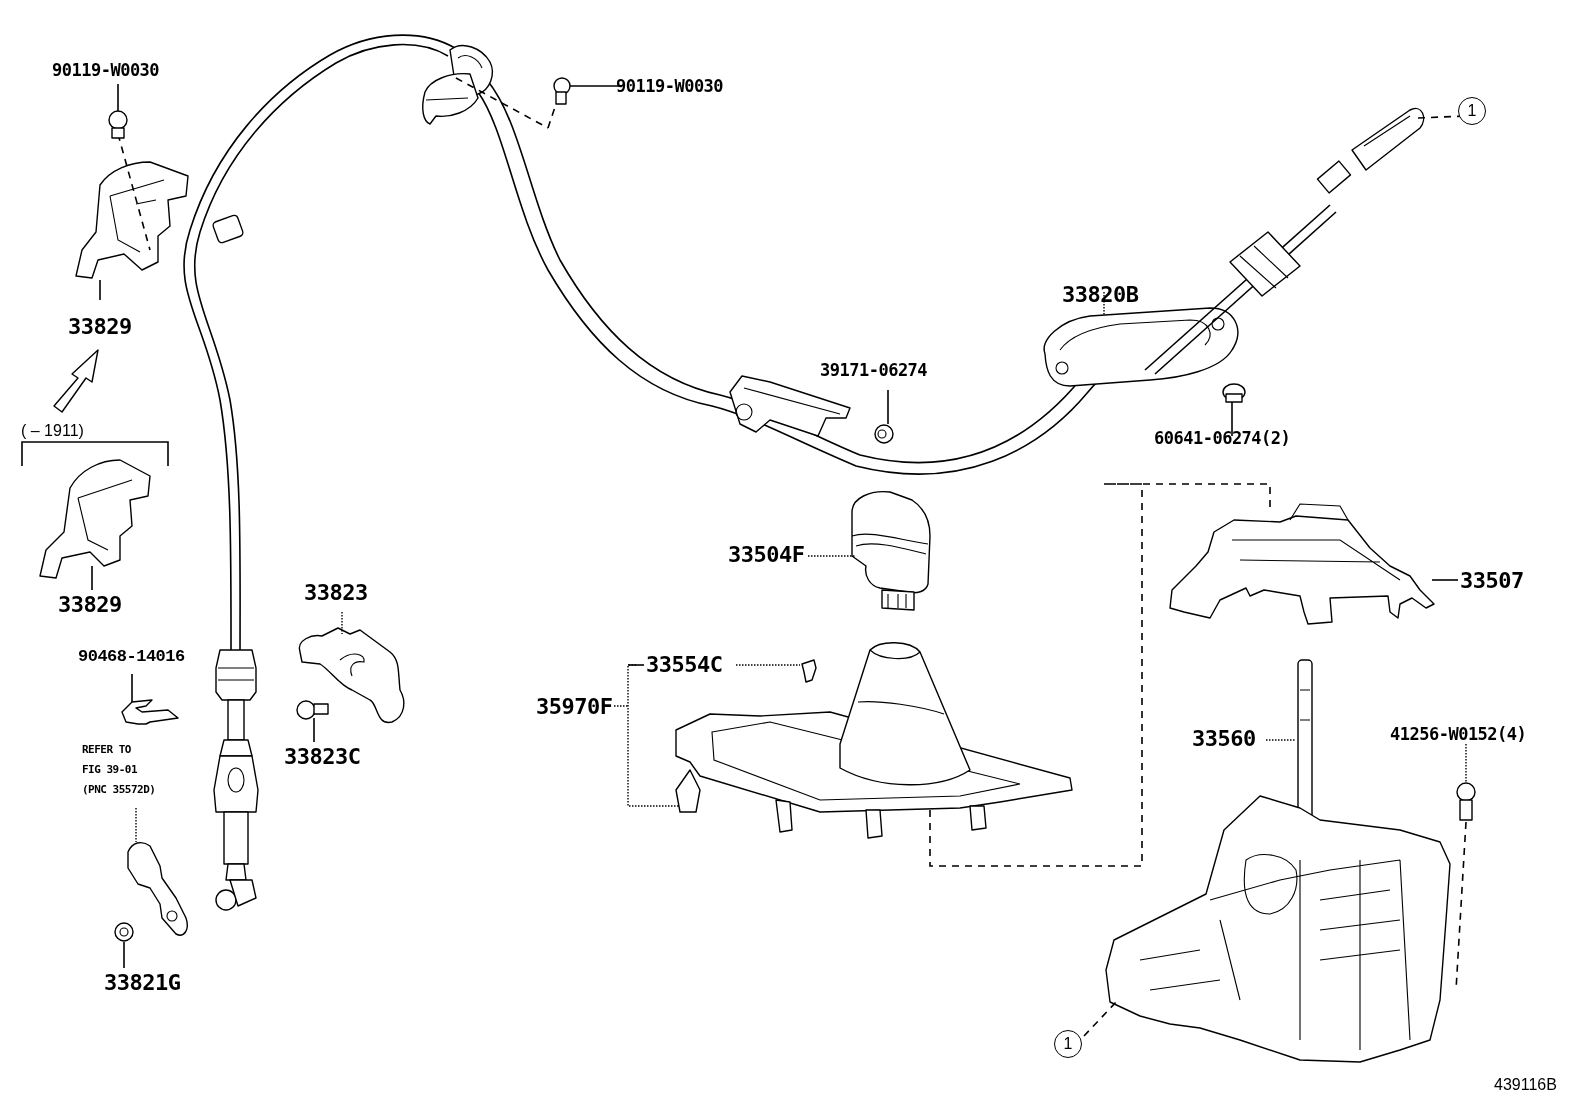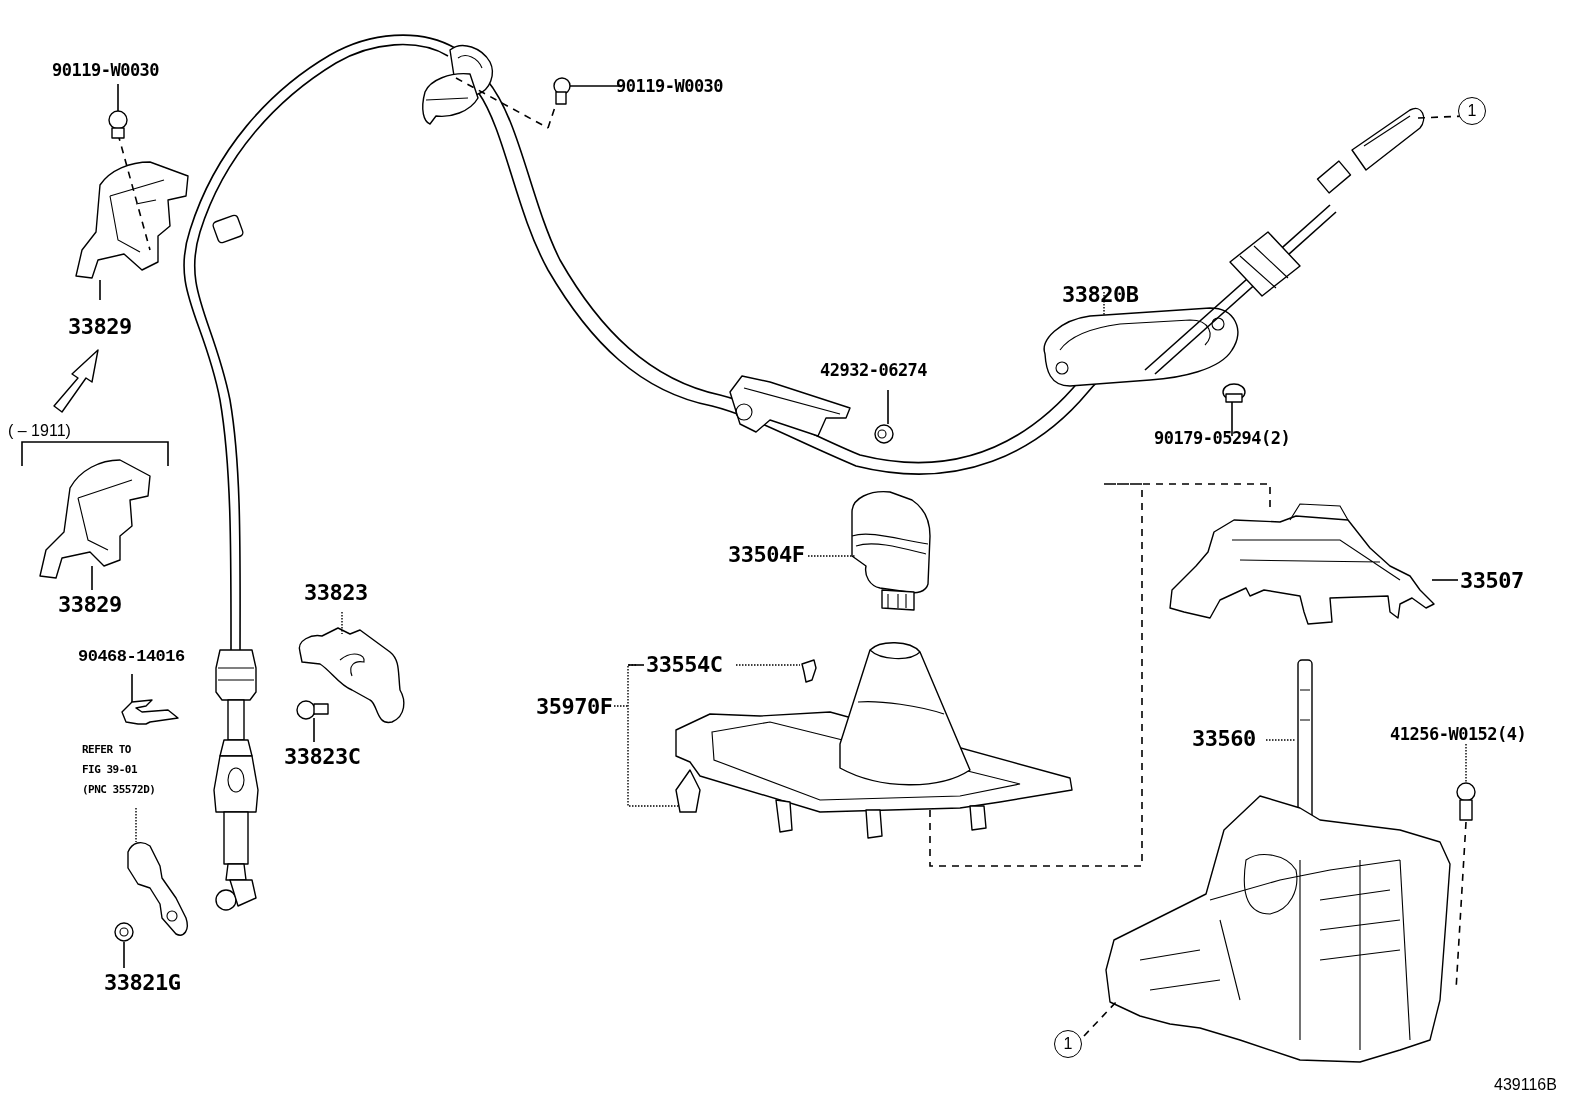--- a/index.html
+++ b/index.html
@@ -199,38 +199,38 @@
     <rect class="part" x="1460" y="800" width="12" height="20"></rect>
   </g>
   <line class="dot" x1="1466" y1="744" x2="1466" y2="782"></line>
   <path class="dash" d="M1466,822 L1456,990"></path>
 
   <path class="dash" d="M1084,1036 L1118,1000"></path>
 </svg>
 
 <div class="lbl md" style="left:52px;top:62px;">90119-W0030</div>
 <div class="lbl lg" style="left:68px;top:316px;">33829</div>
-<div class="fig" style="left:8px;top:422px;">(    – 1911)</div>
+<div class="fig" style="left:21px;top:422px;">(    – 1911)</div>
 <div class="lbl lg" style="left:58px;top:594px;">33829</div>
 
 <div class="lbl md" style="left:616px;top:78px;">90119-W0030</div>
 <div class="lbl lg" style="left:304px;top:582px;">33823</div>
 <div class="lbl lg" style="left:284px;top:746px;">33823C</div>
 
 <div class="lbl md" style="left:78px;top:648px;font-family:Liberation Mono, monospace;">90468-14016</div>
 <div class="lbl note" style="left:82px;top:740px;">
   <div>REFER TO</div>
   <div>FIG 39-01</div>
   <div>(PNC 35572D)</div>
 </div>
 <div class="lbl lg" style="left:104px;top:972px;">33821G</div>
 
 <div class="lbl lg" style="left:1062px;top:284px;">33820B</div>
-<div class="lbl md" style="left:820px;top:362px;">42932-06274</div>
-<div class="lbl md" style="left:1154px;top:430px;">90179-05294(2)</div>
+<div class="lbl md" style="left:820px;top:362px;">39171-06274</div>
+<div class="lbl md" style="left:1154px;top:430px;">60641-06274(2)</div>
 
 <div class="lbl lg" style="left:728px;top:544px;">33504F</div>
 <div class="lbl lg" style="left:646px;top:654px;">33554C</div>
 <div class="lbl lg" style="left:536px;top:696px;">35970F</div>
 
 <div class="lbl lg" style="left:1460px;top:570px;">33507</div>
 <div class="lbl lg" style="left:1192px;top:728px;">33560</div>
 <div class="lbl md" style="left:1390px;top:726px;">41256-W0152(4)</div>
 
 <div class="circ" style="left:1458px;top:97px;">1</div>

